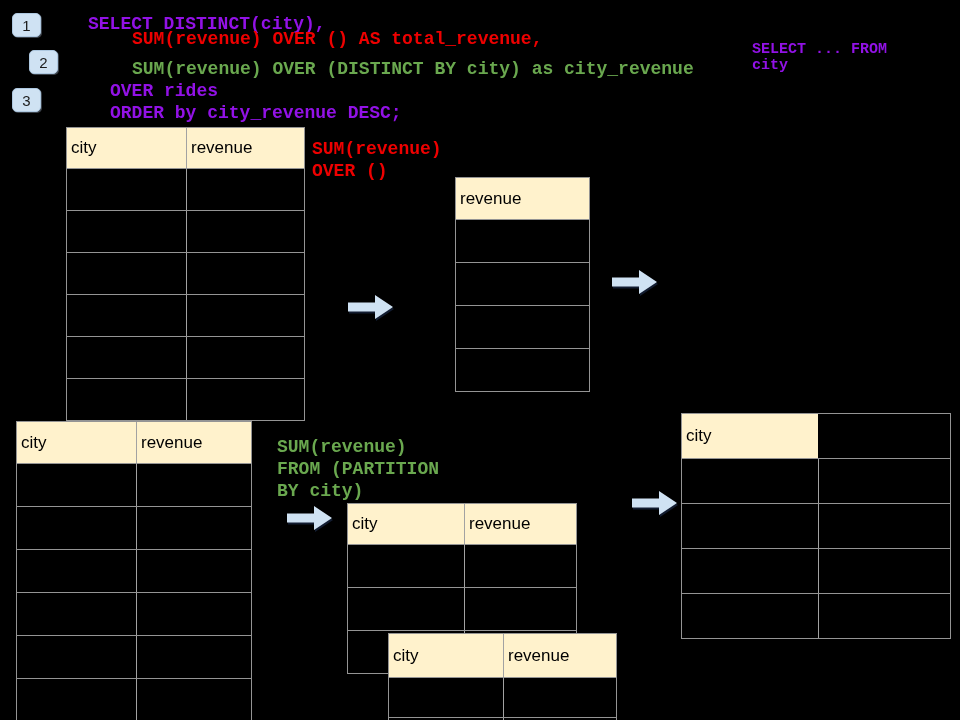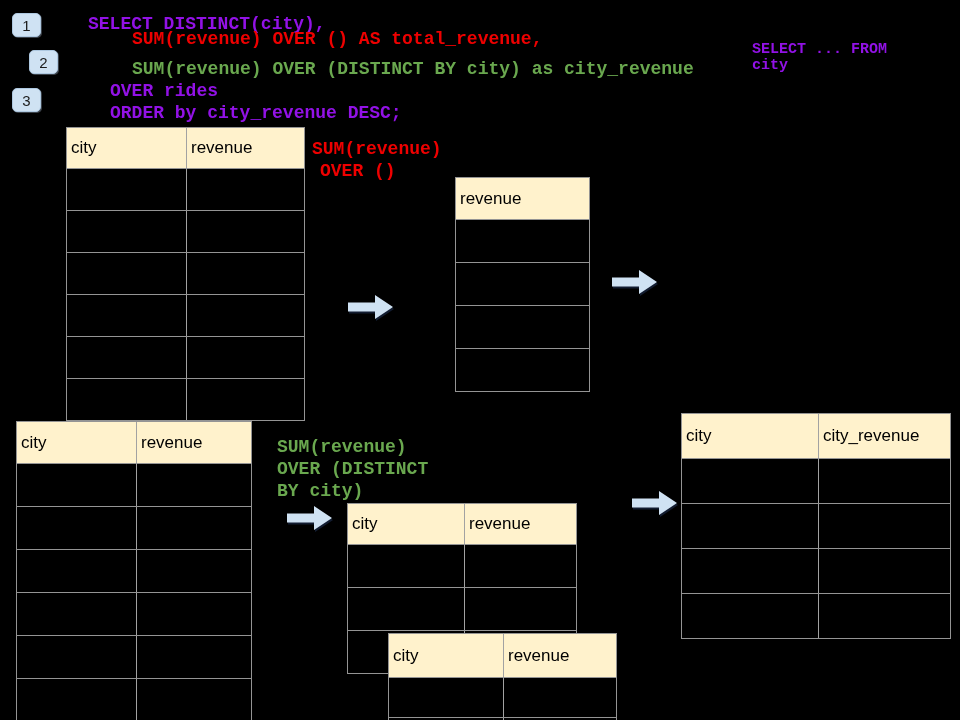--- a/index.html
+++ b/index.html
@@ -72,26 +72,26 @@
   <div class="code-line c-purple" style="left:110px;top:102px">ORDER by city_revenue DESC;</div>
 </div>
 
 <div>
   <div class="note small c-purple" style="left:752px;top:40px">SELECT ... FROM</div>
   <div class="note small c-purple" style="left:752px;top:56px">city</div>
 </div>
 
 <div>
   <div class="note c-red" style="left:312px;top:138px">SUM(revenue)</div>
-  <div class="note c-red" style="left:320px;top:160px">OVER ()</div>
+  <div class="note c-red" style="left:312px;top:160px">OVER ()</div>
 </div>
 
 <div>
   <div class="note c-green" style="left:277px;top:436px">SUM(revenue)</div>
-  <div class="note c-green" style="left:277px;top:458px">OVER (DISTINCT</div>
+  <div class="note c-green" style="left:277px;top:458px">FROM (PARTITION</div>
   <div class="note c-green" style="left:277px;top:480px">BY city)</div>
 </div>
 
 <div class="dtable" style="left:66px;top:127px;width:239px">
   <div class="trow head" style="height:40px">
     <div class="tcell" style="width:119px">city</div>
     <div class="tcell grow">revenue</div>
   </div>
   <div class="trow" style="height:41px">
       <div class="tcell" style="width:119px"></div>
@@ -198,21 +198,20 @@
     </div>
   <div class="trow" style="height:39px">
       <div class="tcell" style="width:114px"></div>
       <div class="tcell grow"></div>
     </div>
 </div>
 
 <div class="dtable" style="left:681px;top:413px;width:270px">
   <div class="trow head" style="height:44px">
     <div class="tcell" style="width:136px">city</div>
-    <div class="tcell grow">city_revenue</div>
   </div>
   <div class="trow" style="height:44px">
       <div class="tcell" style="width:136px"></div>
       <div class="tcell grow"></div>
     </div>
   <div class="trow" style="height:44px">
       <div class="tcell" style="width:136px"></div>
       <div class="tcell grow"></div>
     </div>
   <div class="trow" style="height:44px">

